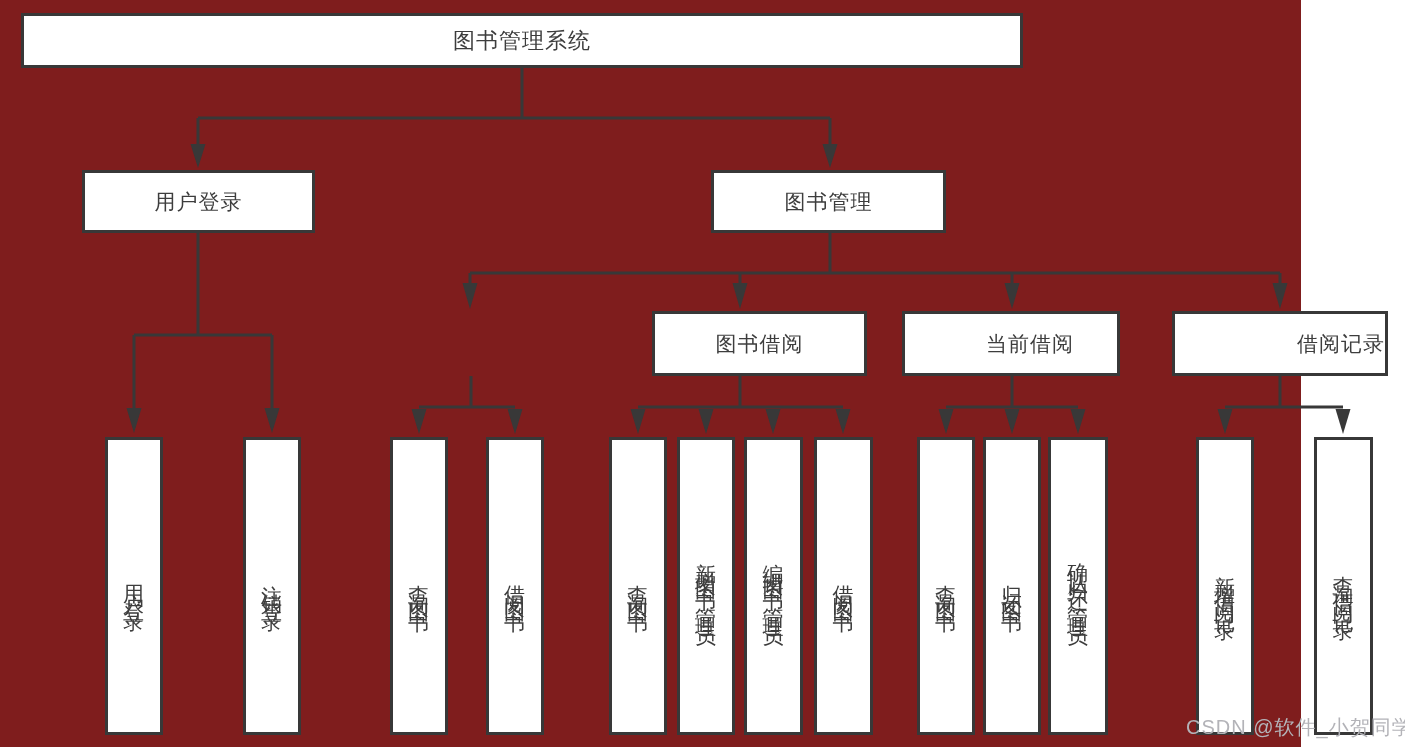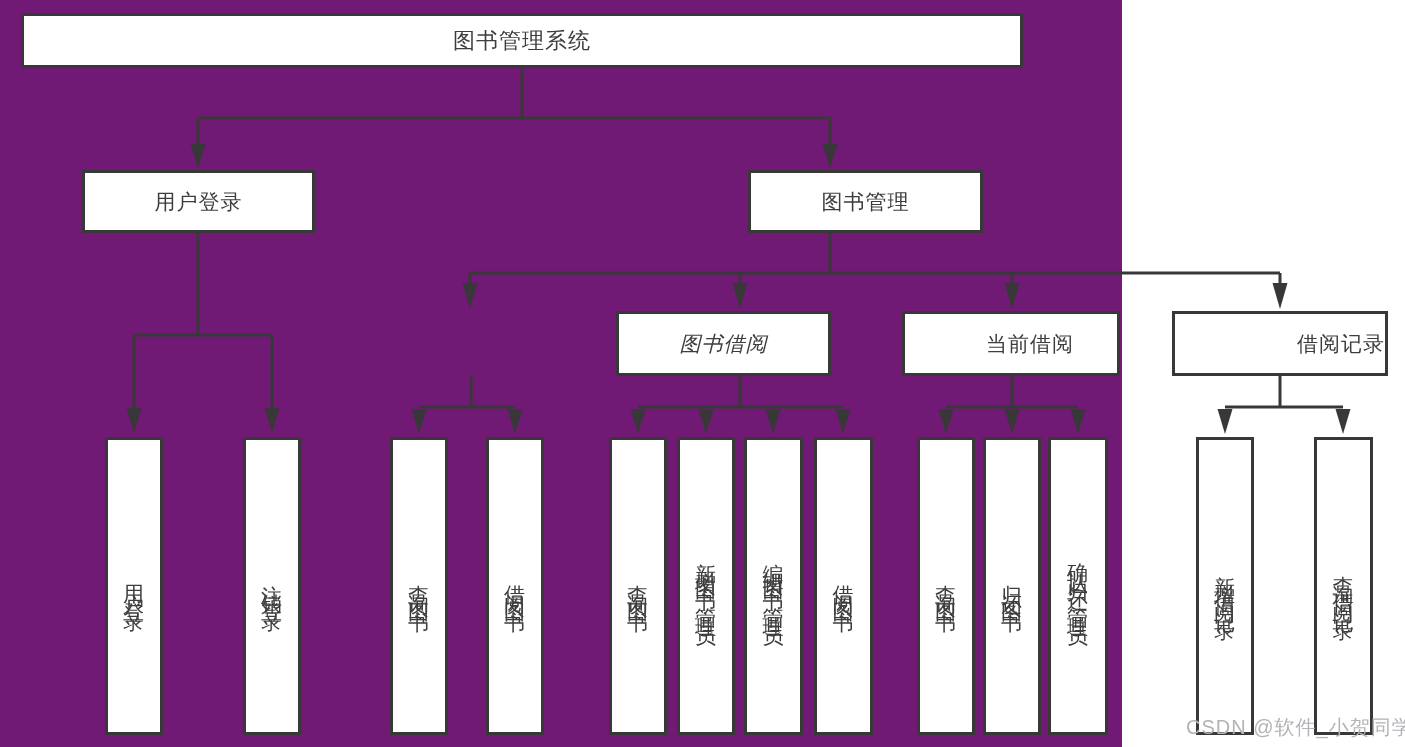--- a/index.html
+++ b/index.html
@@ -2,22 +2,22 @@
 <html><head>
 <meta charset="utf-8">
 <style>
   * { margin: 0; padding: 0; box-sizing: border-box; }
   html, body { background: #ffffff; }
   body {
     font-family: "Liberation Sans", "DejaVu Sans", sans-serif;
     width: 1405px; height: 747px; position: relative; overflow: hidden;
   }
   .canvas {
-    position: absolute; left: 0; top: 0; width: 1122px; height: 747px;
-    background: #701a75;
+    position: absolute; left: 0; top: 0; width: 1301px; height: 747px;
+    background: #7f1d1d;
   }
   .connectors { position: absolute; left: 0; top: 0; pointer-events: none; }
   .node {
     position: absolute;
     background: #ffffff;
     border: 3px solid #383838;
     display: flex; align-items: center; justify-content: center;
     color: #3d3d3d;
     z-index: 2;
   }
@@ -79,25 +79,25 @@
     </g>
   </svg>
 
   <div class="node h-node root-node" style="left:21px; top:13px; width:1002px; height:55px;">
     <span class="lbl">图书管理系统</span>
   </div>
 
   <div class="node h-node" style="left:82px; top:170px; width:233px; height:63px;">
     <span class="lbl">用户登录</span>
   </div>
-  <div class="node h-node" style="left:748px; top:170px; width:235px; height:63px;">
+  <div class="node h-node" style="left:711px; top:170px; width:235px; height:63px;">
     <span class="lbl">图书管理</span>
   </div>
 
-  <div class="node h-node" style="left:616px; top:311px; width:215px; height:65px;font-style:italic;">
+  <div class="node h-node" style="left:652px; top:311px; width:215px; height:65px;">
     <span class="lbl">图书借阅</span>
   </div>
   <div class="node h-node" style="left:902px; top:311px; width:218px; height:65px;padding-left:38px;">
     <span class="lbl">当前借阅</span>
   </div>
   <div class="node h-node" style="left:1172px; top:311px; width:216px; height:65px;justify-content:flex-end;">
     <span class="lbl">借阅记录</span>
   </div>
 
   <div class="node v-node" style="left:105px; top:437px; width:58px; height:298px;">

